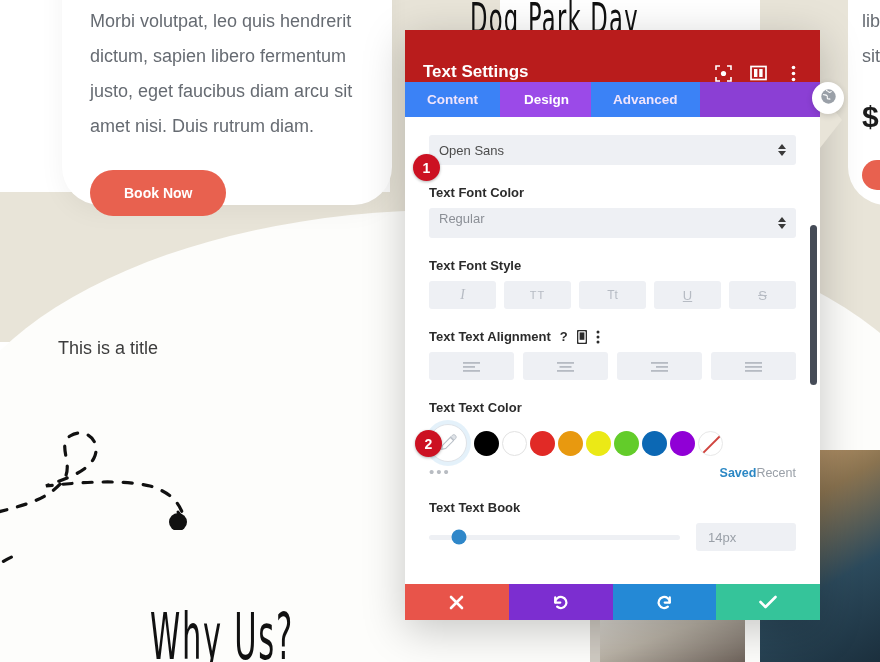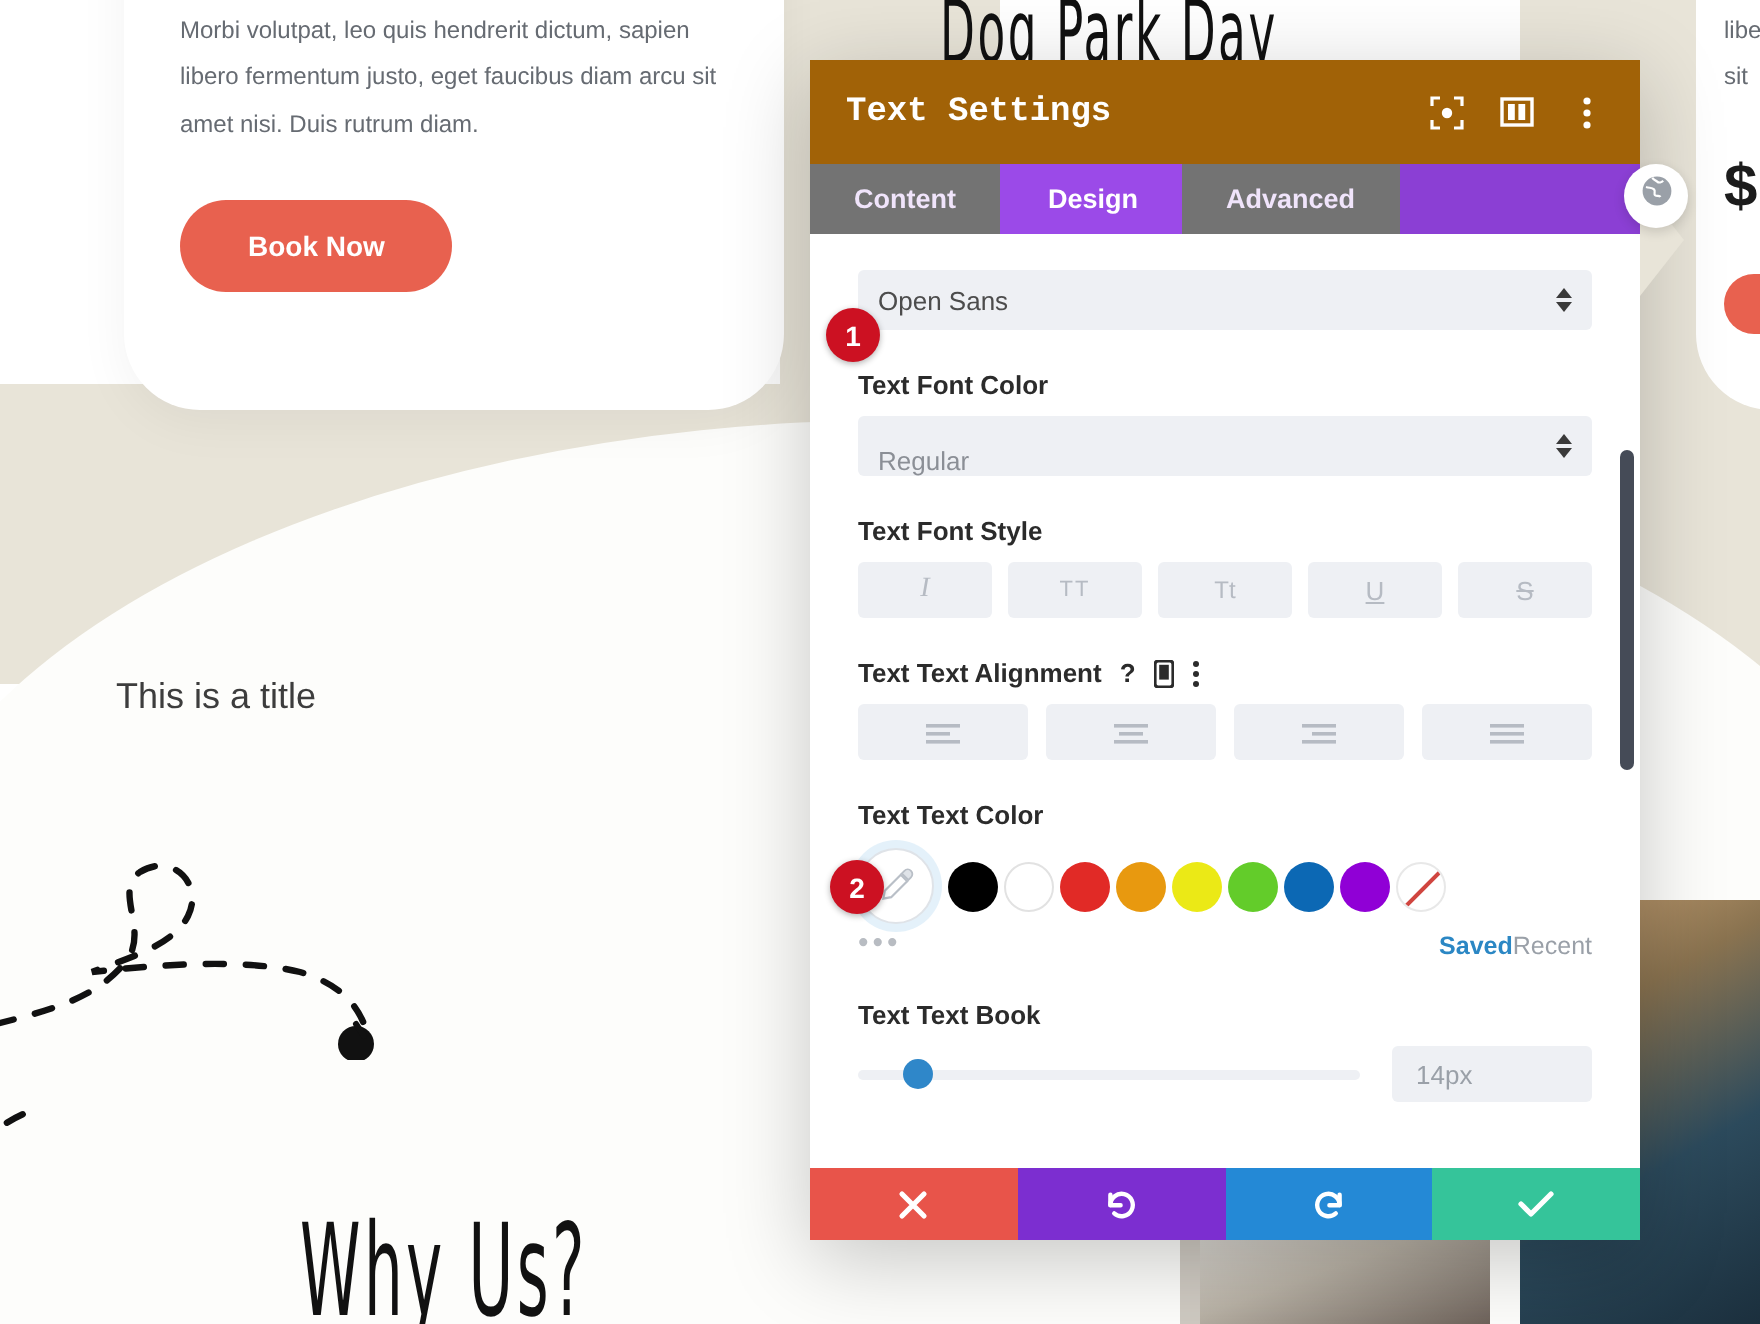--- a/index.html
+++ b/index.html
@@ -36,21 +36,21 @@
   }
 
   
   .price-card {
     position: absolute; left: 62px; top: -80px; width: 330px; height: 285px;
     background: #ffffff; border-radius: 0 0 38px 38px;
     box-shadow: 0 6px 26px rgba(0,0,0,.05);
   }
   .card-body { padding: 84px 28px 0 28px; }
   .card-desc {
-    font-size: 12px; line-height: 1.95; color: #666b72;
+    font-size: 18px; line-height: 1.95; color: #666b72;
   }
   .price-row { margin-top: 26px; display: flex; align-items: baseline; }
   .price-amt { font-size: 30px; font-weight: 700; color: #1c1c1c; letter-spacing: -.5px; }
   .price-unit { font-size: 14px; color: #2b2b2b; }
   .book-btn {
     margin-top: 26px; display: inline-block;
     background: #e8614f; color: #fff; font-size: 14px; font-weight: 700;
     padding: 15px 34px; border-radius: 30px; border: none; cursor: pointer;
     font-family: "Liberation Sans", sans-serif;
   }
@@ -101,50 +101,49 @@
   }
 
   
   #editor {
     position: absolute; left: 405px; top: 30px; width: 415px; height: 590px;
     background: #ffffff;
     box-shadow: 0 10px 40px rgba(0,0,0,.22);
     display: flex; flex-direction: column;
   }
   .ed-header {
-    height: 52px; background: #a16207;
-    display: flex; align-items: center; padding: 0 18px;
+    height: 52px; background: #b91c1c;
+    display: flex; align-items: flex-end; padding: 0 18px;
     flex: 0 0 auto;
-    font-family: Liberation Mono, monospace;
   }
   .ed-title { color: #fff; font-size: 17px; font-weight: 700; flex: 1; }
   .ed-hicons { display: flex; align-items: center; gap: 17px; }
   .ed-hicon { width: 18px; height: 18px; display: flex; align-items: center; justify-content: center; cursor: pointer; }
   .ed-hicon svg { display: block; }
 
   .ed-tabs { height: 35px; background: #8b3fd4; display: flex; flex: 0 0 auto; }
   .ed-tab {
     padding: 0 22px; display: flex; align-items: center; justify-content: center;
     color: #f0e4fb; font-size: 13.5px; font-weight: 700; cursor: pointer;
-    background: #737373;
+    background: #3b82f6;
   }
   .ed-tab.active { background: #9b4ae8; color: #fff; padding-left: 24px; }
 
   .ed-body { flex: 1 1 auto; position: relative; overflow: hidden; background: #fff; padding: 18px 24px 0 24px; }
 
   .fld { margin-bottom: 20px; position: relative; }
   .fld-label {
     font-size: 13px; font-weight: 700; color: #2b2b2b; margin-bottom: 8px;
     display: flex; align-items: center; gap: 9px;
   }
   .lbl-ic { color: #2b2b2b; display: flex; align-items: center; }
 
   .sel {
     height: 30px; background: #eef0f4; border: none; border-radius: 3px;
-    display: flex; align-items: center; padding: 0 10px; position: relative;
+    display: flex; align-items: center; padding: 12px 10px; position: relative;
     font-size: 13px; color: #4c4c4c; cursor: pointer;
   }
   .sel.dim { color: #8b8f96; align-items: flex-end; }
   .sel .arrows {
     position: absolute; right: 10px; top: 50%; transform: translateY(-50%);
     display: flex; flex-direction: column; gap: 2px;
   }
   .sel .arrows i {
     width: 0; height: 0; border-left: 4px solid transparent; border-right: 4px solid transparent;
   }

